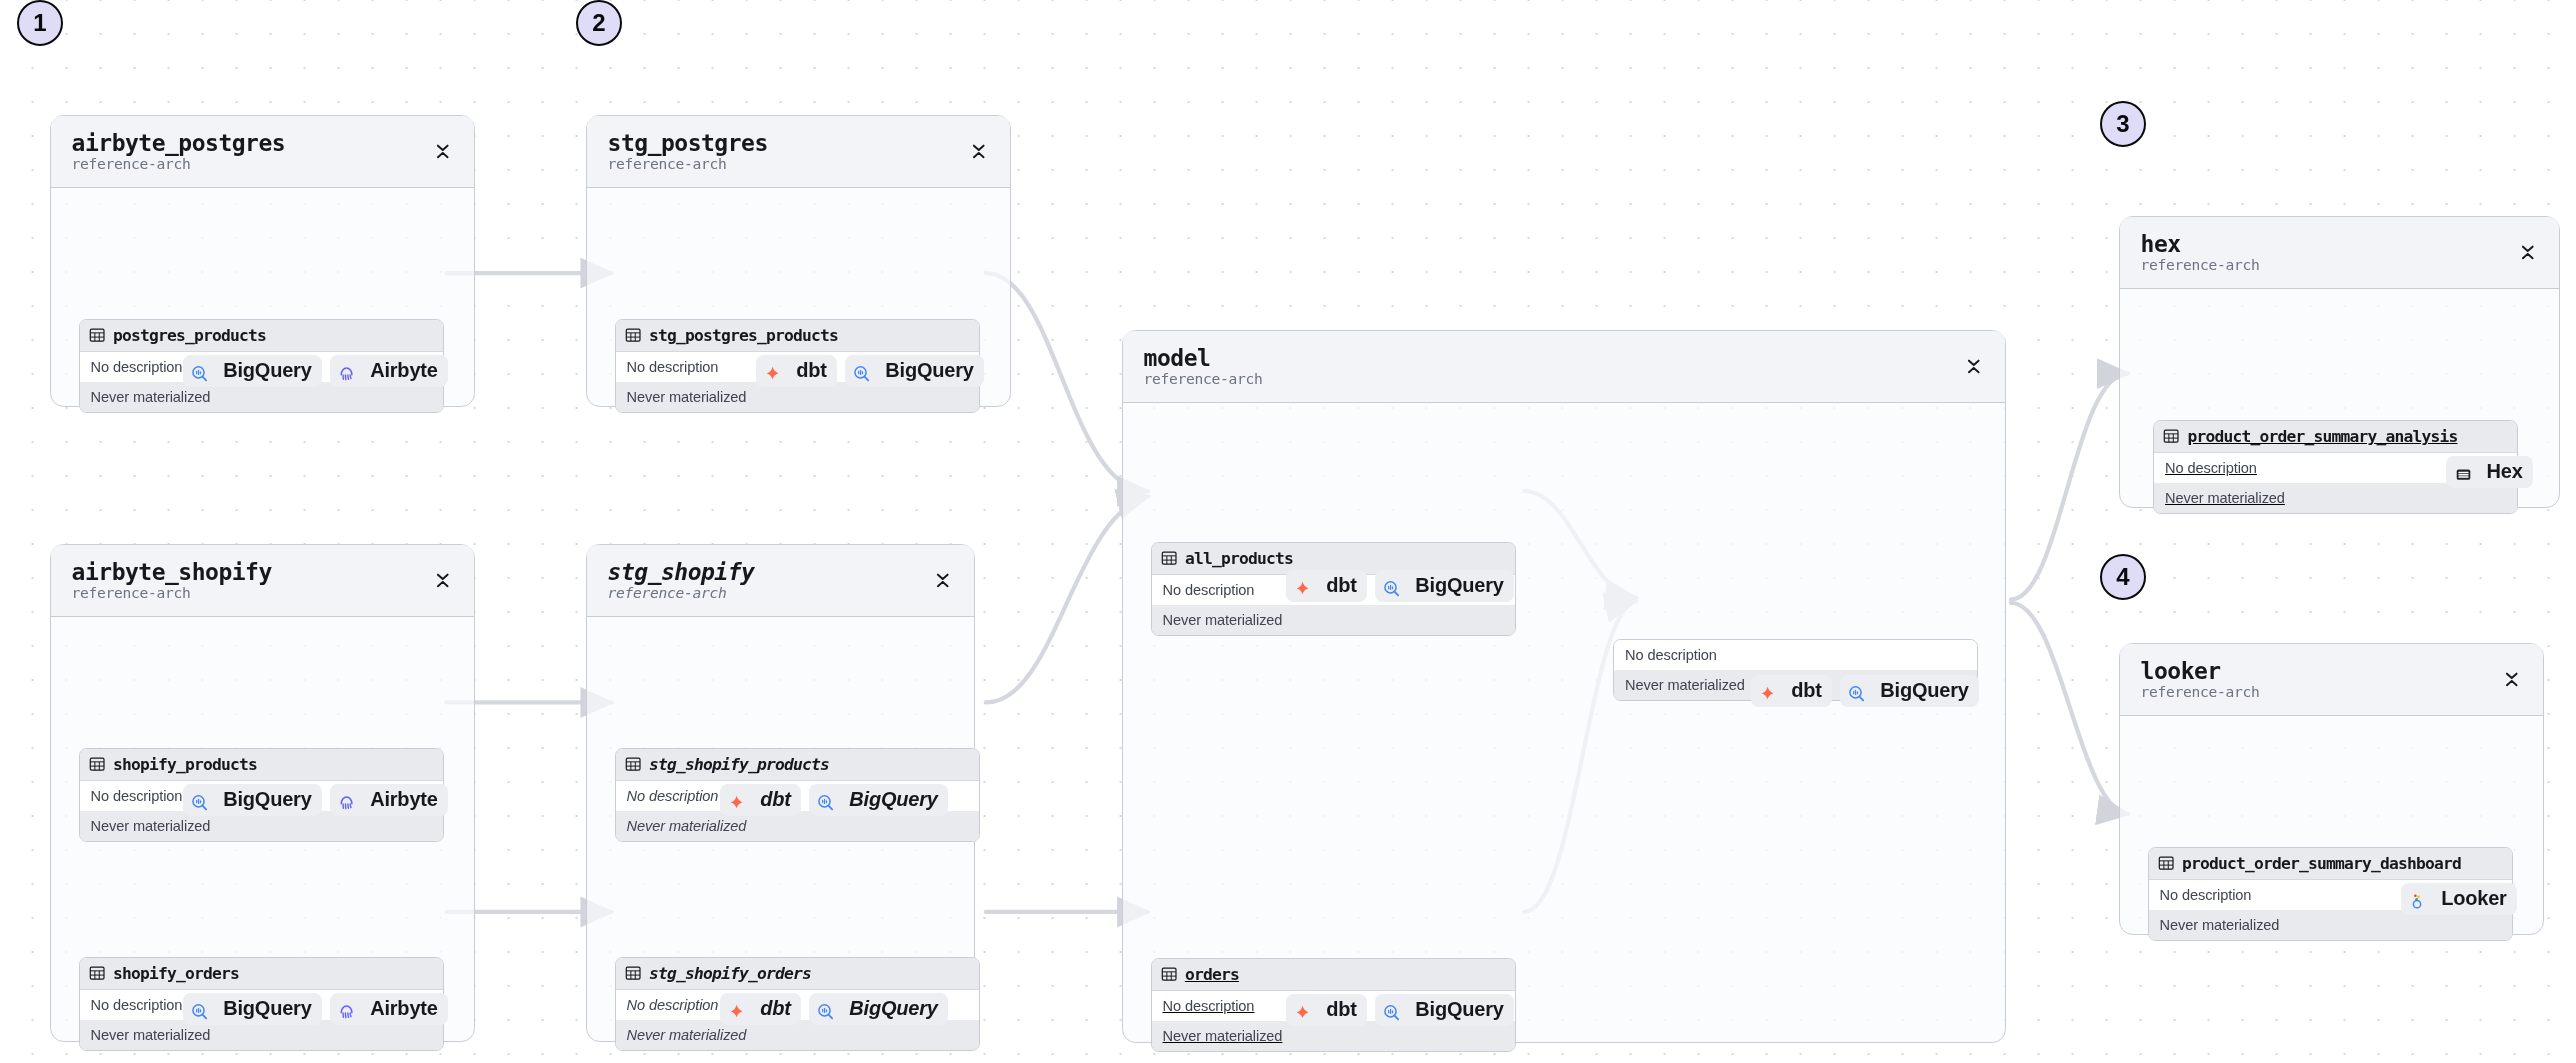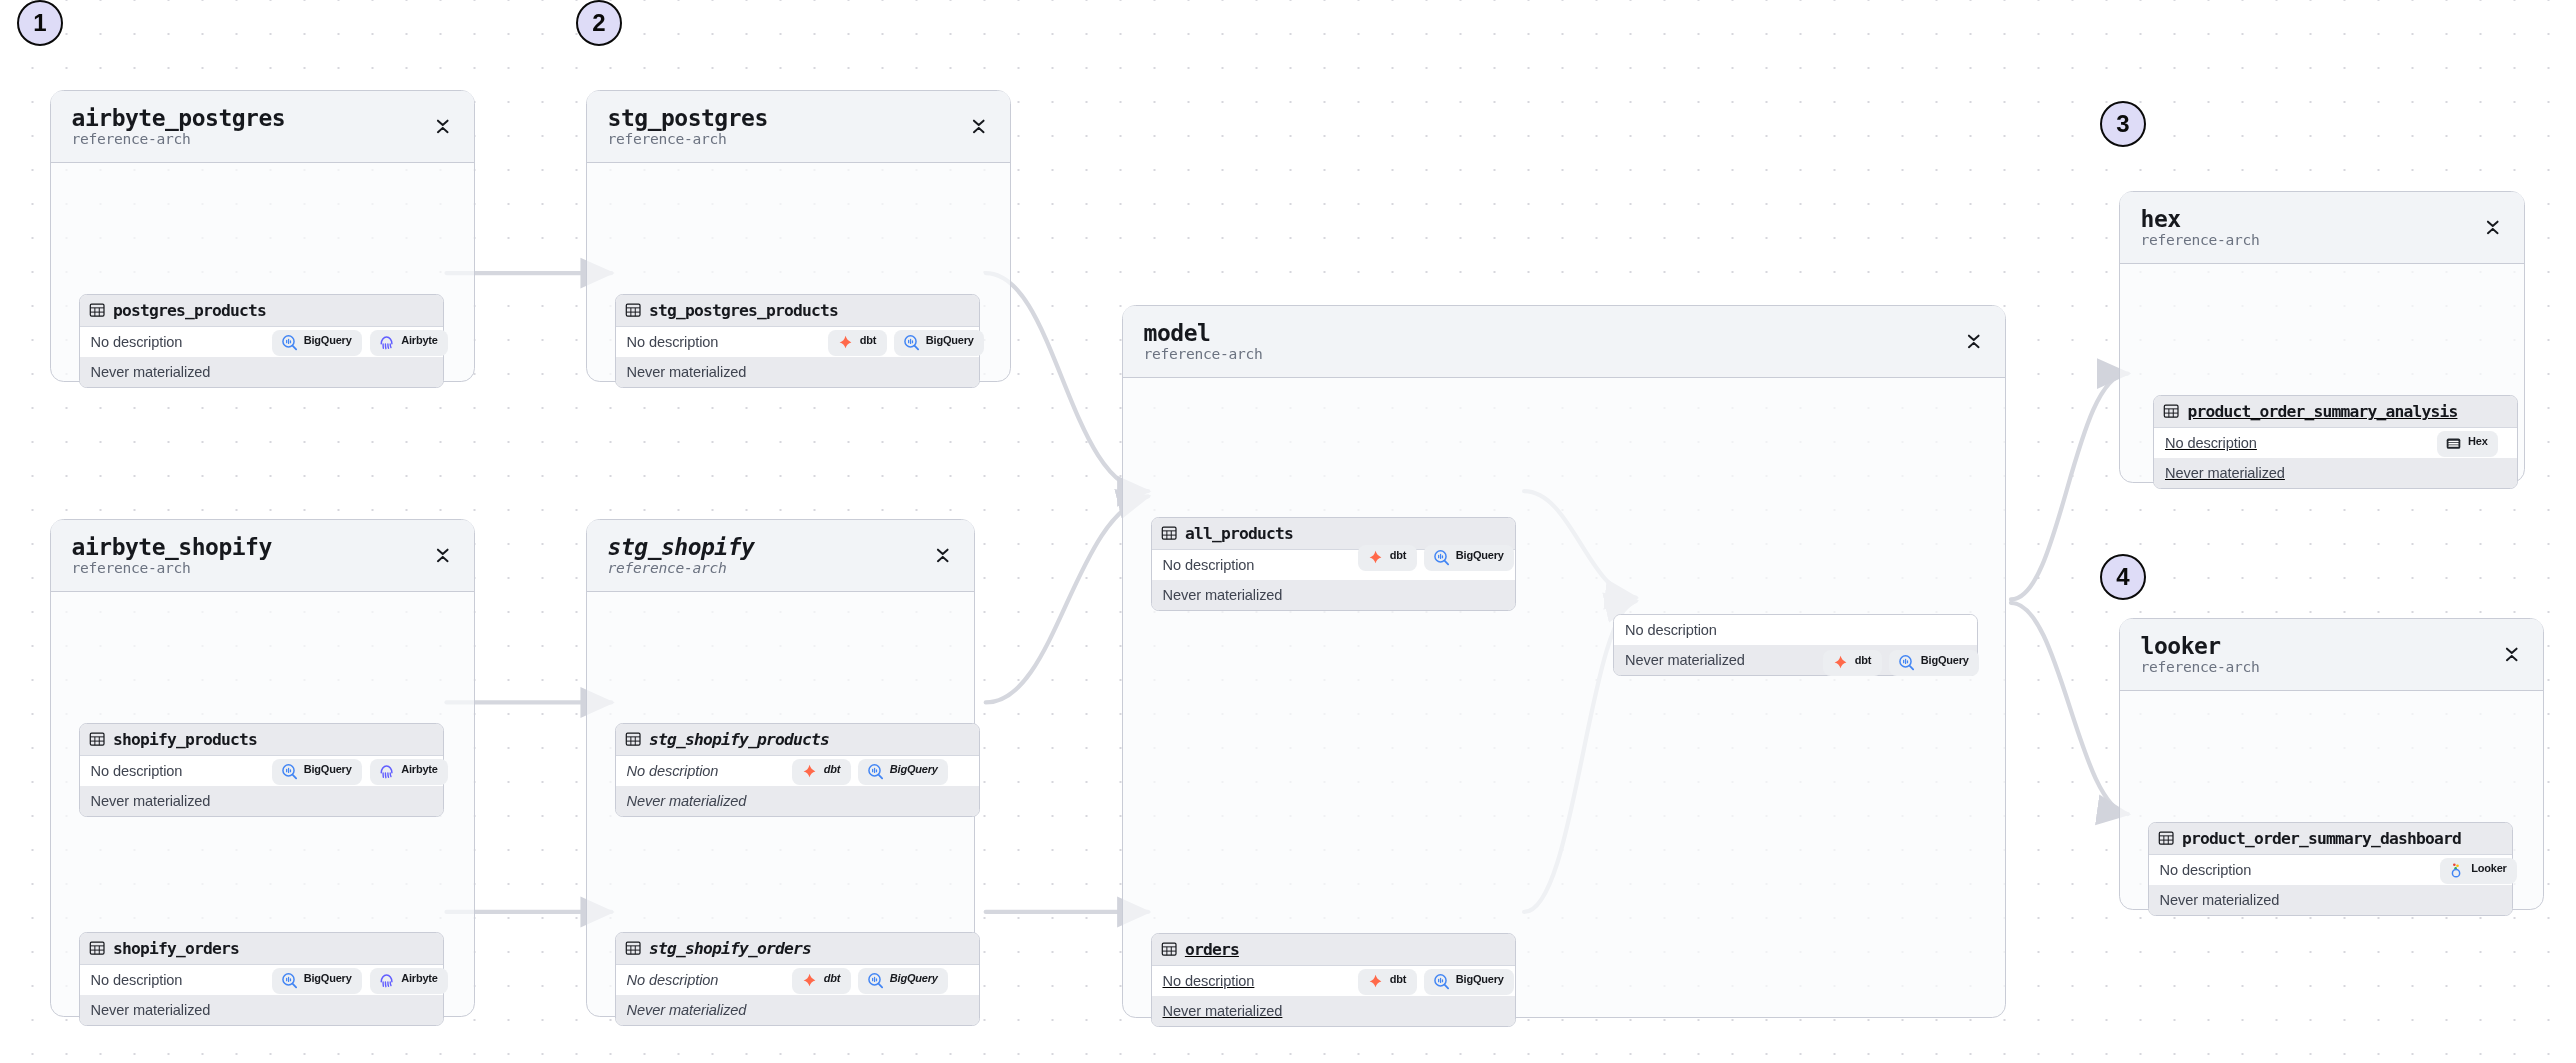--- a/index.html
+++ b/index.html
@@ -24,20 +24,21 @@
     pointer-events: none;
     z-index: 1;
   }
   
   .group {
     position: absolute;
     border: 1.9px solid #c9ccd6;
     border-radius: 13.7px;
     background: rgba(250,251,252,0.72);
     z-index: 2;
+    margin-top: 25px;
   }
   .group-header {
     height: 72px;
     background: #f2f4f7;
     border-bottom: 1.9px solid #c9ccd6;
     border-radius: 11px 11px 0 0;
     display: flex;
     align-items: center;
     justify-content: space-between;
     padding: 0 22px 0 20.6px;
@@ -91,25 +92,25 @@
   .asset-row.desc { background: #ffffff; }
   .asset-row.mat  { background: #e9eaee; }
 
   
   .badges {
     position: absolute;
     display: flex; gap: 7.7px; align-items: center;
     z-index: 3;
   }
   .badge {
-    display: inline-flex; align-items: flex-start; gap: 6px;
+    display: inline-flex; align-items: flex-end; gap: 15px;
     background: #eceef1;
     border-radius: 7.7px;
     padding: 4.3px 10.3px 4.3px 8.6px;
-    font-size: 11px; font-weight: 700; color: #16181d;
+    font-size: 20px; font-weight: 700; color: #16181d;
     letter-spacing: -0.2px; white-space: nowrap;
   }
   .badge svg { display: block; flex-shrink: 0; }
 
   
   .step {
     position: absolute;
     width: 46px; height: 46px;
     border-radius: 50%;
     background: #dedcf7;
@@ -349,21 +350,21 @@
       <circle cx="9.7" cy="9.6" r="7.2" stroke="#4285F4" stroke-width="1.9"></circle>
       <path d="M14.9 15.1 L19.6 19.8" stroke="#4285F4" stroke-width="2.3" stroke-linecap="round"></path>
       <path d="M7.3 11.3V8.2M9.8 12.2V6.9M12.3 11.3V9.0" stroke="#4285F4" stroke-width="1.6" stroke-linecap="round"></path>
     </svg>
               </span>
               <span>BigQuery</span>
             </div>
           </div>
         </div>
       </div>
-      <div class="group" style="left: 2119px; top: 191px; width: 406px; height: 292px;">
+      <div class="group" style="left: 2119px; top: 191px; width: 441px; height: 292px;">
         <div class="group-header">
           <div class="group-title-wrap">
             <div class="group-title">hex</div>
             <div class="group-sub">reference-arch</div>
           </div>
           <div class="collapse-icon">
             <svg width="15.5" height="19" viewBox="0 0 18 22" fill="none">
       <path d="M3.4 4.2 L9 9.2 L14.6 4.2" stroke="#16181d" stroke-width="2.3" stroke-linecap="round" stroke-linejoin="round"></path>
       <path d="M3.4 17.6 L9 12.6 L14.6 17.6" stroke="#16181d" stroke-width="2.3" stroke-linecap="round" stroke-linejoin="round"></path>
     </svg>

